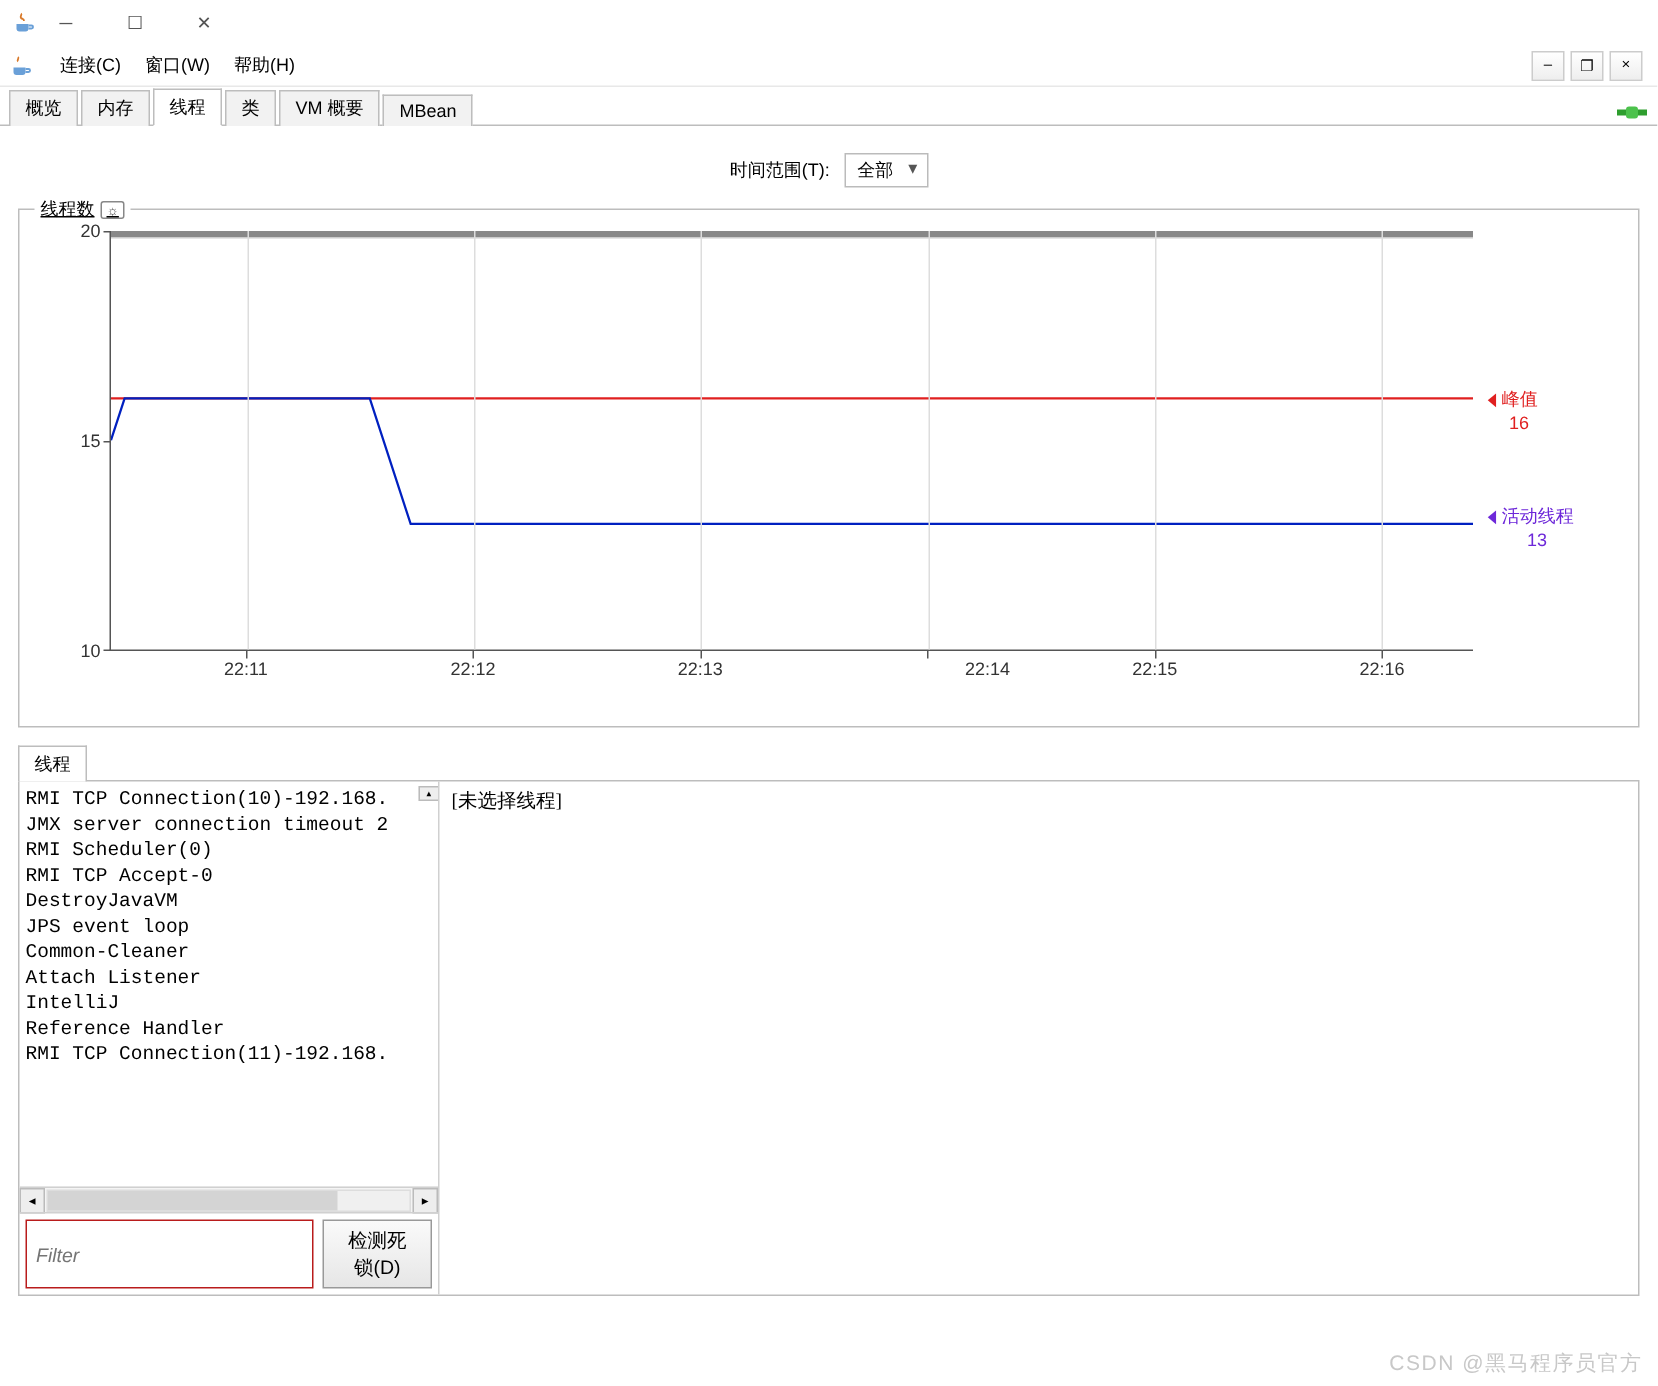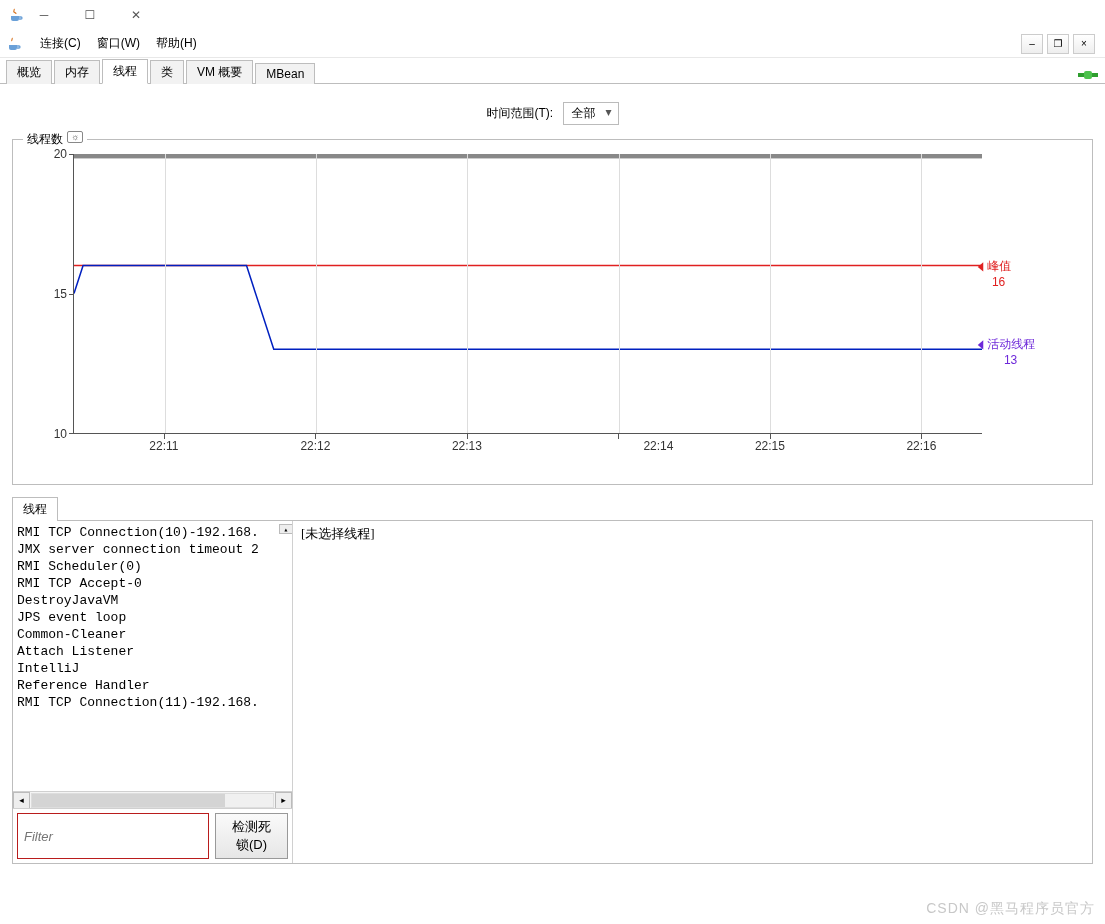--- a/index.html
+++ b/index.html
@@ -19,35 +19,35 @@
 .tab { padding: 3px 10px; border: 1px solid #bdbdbd; border-bottom: none; margin-right: 2px; background: #f2f2f2; cursor: pointer; position:relative; top:1px; font-size:12px;}
 .tab.sel { background:#fff; border-bottom:1px solid #fff;}
 .tabbar .tab-end { flex:1; }
 .status-icon { width:22px; height:16px; display:flex;align-items:center;}
 .content { padding: 10px 8px 6px 8px; }
 .range-row { text-align:center; padding: 8px 0 14px 0; }
 .range-row label{margin-right:6px;}
 .range-select{border:1px solid #bbb; padding:2px 22px 2px 8px; background:#fff;cursor:pointer;position:relative;display:inline-block;}
 .range-select:after{content:"▾";position:absolute;right:6px;top:2px;color:#555;}
 .chart-box { border:1px solid #bdbdbd; padding: 14px 10px 10px 10px; position:relative; margin:0 4px;}
-.chart-box .legend-title {position:absolute; top:-9px; left:10px; background:#fff; padding:0 4px; display:flex; align-items:flex-start; gap:4px;}
+.chart-box .legend-title {position:absolute; top:-9px; left:10px; background:#fff; padding:0 4px; display:flex; align-items:center; gap:4px;text-decoration:underline;}
 .chart-box .legend-title .collapse-icon{border:1px solid #888;border-radius:2px;padding:0 3px;font-size:9px;color:#444;cursor:pointer;}
 .chart-area{position:relative;height:320px;padding-left:50px;text-align:center;}
 .chart-ticks-y{position:absolute;left:0;top:0;height:280px;width:48px;}
 .ytick{position:absolute;right:4px;font-size:12px;color:#333;transform:translateY(-50%);}
 .plot{position:absolute;left:50px;right:100px;top:0;height:280px;border-left:1.5px solid #555;border-bottom:1.5px solid #555;}
 .plot .ytick-line{position:absolute;left:-5px;width:5px;height:1px;background:#555;}
 .grid-v{position:absolute;top:0;bottom:0;width:1px;background:#ddd;}
 .grid-top{position:absolute;top:0;left:0;right:0;height:4px;border-top:4px solid #888;}
 .grid-top2{position:absolute;top:4px;left:0;right:0;height:1px;background:#ccc;}
 .xtick{position:absolute;top:285px;font-size:12px;color:#333;transform:translateX(-50%);}
 .xtick-mark{position:absolute;top:280px;height:5px;width:1px;background:#555;}
 .line-red{stroke:#e02020;stroke-width:1.5;fill:none;}
 .line-blue{stroke:#0020c0;stroke-width:1.5;fill:none;}
-.right-labels{position:absolute;right:14px;top:0;width:96px;height:280px;}
+.right-labels{position:absolute;right:0;top:0;width:96px;height:280px;}
 .rlbl{position:absolute;left:4px;font-size:12px;}
 .rlbl .arrow{display:inline-block;transform:scaleX(0.6);margin-right:2px;}
 .threads-panel{margin:12px 4px 0 4px;}
 .threads-tab{display:inline-block;border:1px solid #bdbdbd;border-bottom:none;padding:3px 10px;background:#fff;position:relative;z-index:2;}
 .threads-body{border:1px solid #bdbdbd;margin-top:-1px;display:flex;height:344px;}
 .thread-list-col{width:280px;display:flex;flex-direction:column;border-right:1px solid #d0d0d0;}
 .thread-list{flex:1;overflow:hidden;padding:3px 0;font-family:"Courier New",monospace;font-size:13px;position:relative;}
 .thread-row{padding:1px 4px;white-space:nowrap;overflow:hidden;cursor:pointer;}
 .thread-scroll{height:17px;display:flex;align-items:center;border-top:1px solid #d0d0d0;background:#f4f4f4;}
 .thread-scroll .sbtn{width:17px;height:17px;border:1px solid #bbb;background:#eee;display:flex;align-items:center;justify-content:center;font-size:9px;cursor:pointer;}

